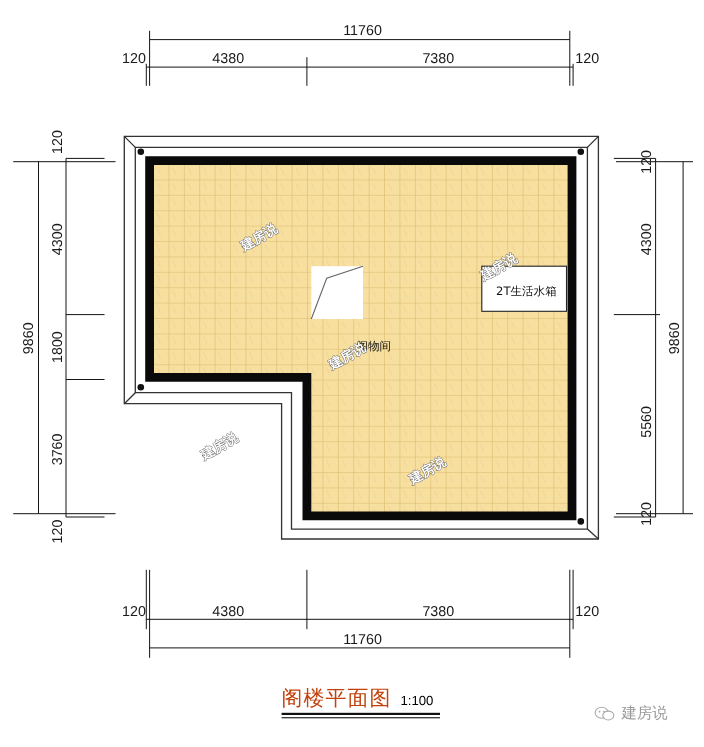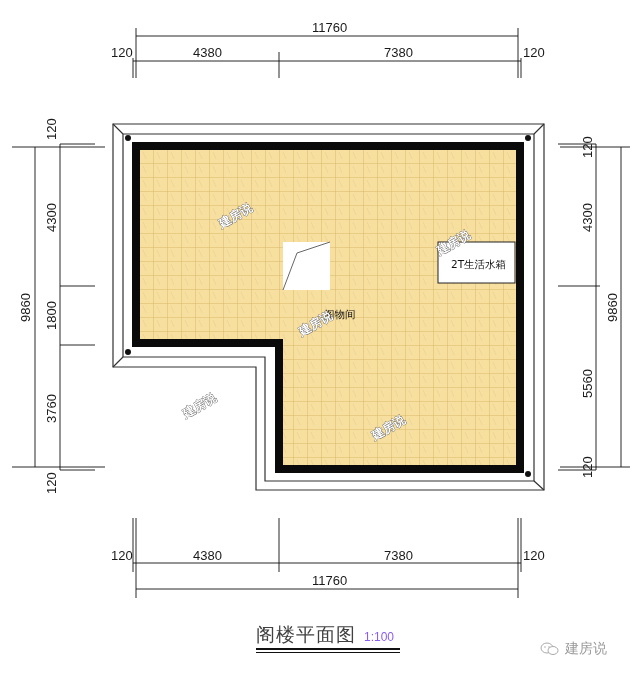--- a/index.html
+++ b/index.html
@@ -4,22 +4,22 @@
 <style>
   html, body { margin: 0; padding: 0; background: #ffffff; }
   body { width: 640px; height: 679px; position: relative; overflow: hidden;
          font-family: "Liberation Sans", "DejaVu Sans", sans-serif; }
   #plan { position: absolute; left: 0; top: 0; }
   .dim-text { font-family: "Liberation Sans", "DejaVu Sans", sans-serif; font-size: 13px; fill: #1a1a1a; }
   .room-text { font-family: "DejaVu Sans", sans-serif; font-size: 10.5px; fill: #111; }
   .wm { font-family: "DejaVu Sans", sans-serif; font-size: 12px; font-weight: bold;
         fill: #ffffff; stroke: #555; stroke-width: 0.7px; paint-order: stroke; }
   .title-block { position: absolute; left: 256px; top: 622px; height: 30px; }
-  .title-main { font-family: "DejaVu Sans", sans-serif; font-size: 19px; color: #404040; letter-spacing: 1px; }
-  .title-scale { font-family: "Liberation Sans", sans-serif; font-size: 12px; color: #8b5cf6; margin-left: 8px; }
+  .title-main { font-family: "DejaVu Sans", sans-serif; font-size: 19px; color: #c2410c; letter-spacing: 1px; }
+  .title-scale { font-family: "Liberation Sans", sans-serif; font-size: 12px; color: #000000; margin-left: 8px; }
   .title-underline1 { position: absolute; left: 0; top: 26px; width: 144px; height: 2px; background: #111; }
   .title-underline2 { position: absolute; left: 0; top: 30px; width: 144px; height: 1px; background: #111; }
   .brand { position: absolute; left: 540px; top: 640px; display: flex; align-items: center; gap: 5px;
            color: #9a9a9a; font-family: "DejaVu Sans", sans-serif; font-size: 14px; }
   .brand-icon { width: 20px; height: 14px; }
 </style>
 </head>
 <body>
 
 <svg id="plan" width="640" height="679" viewBox="0 0 640 679" xmlns="http://www.w3.org/2000/svg">

